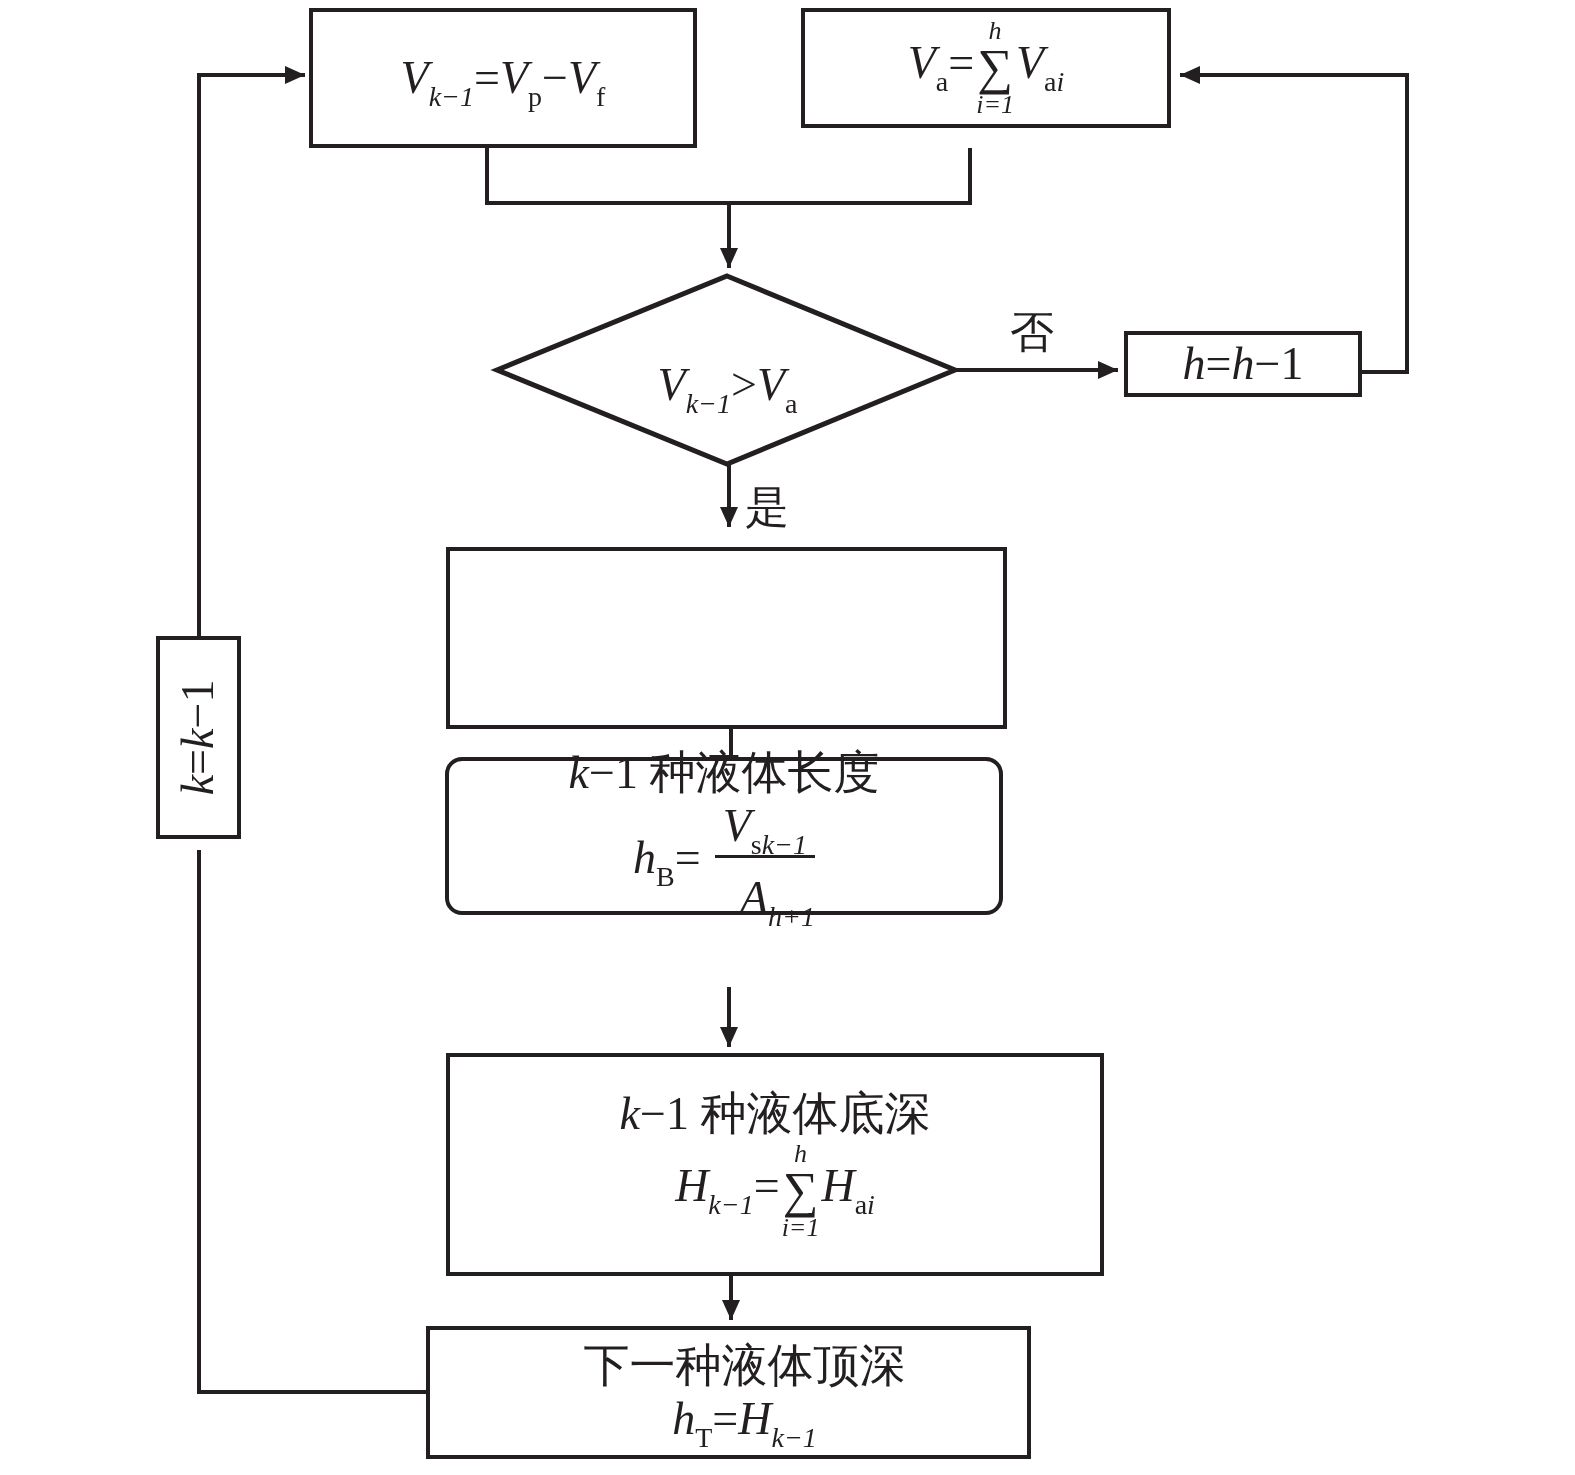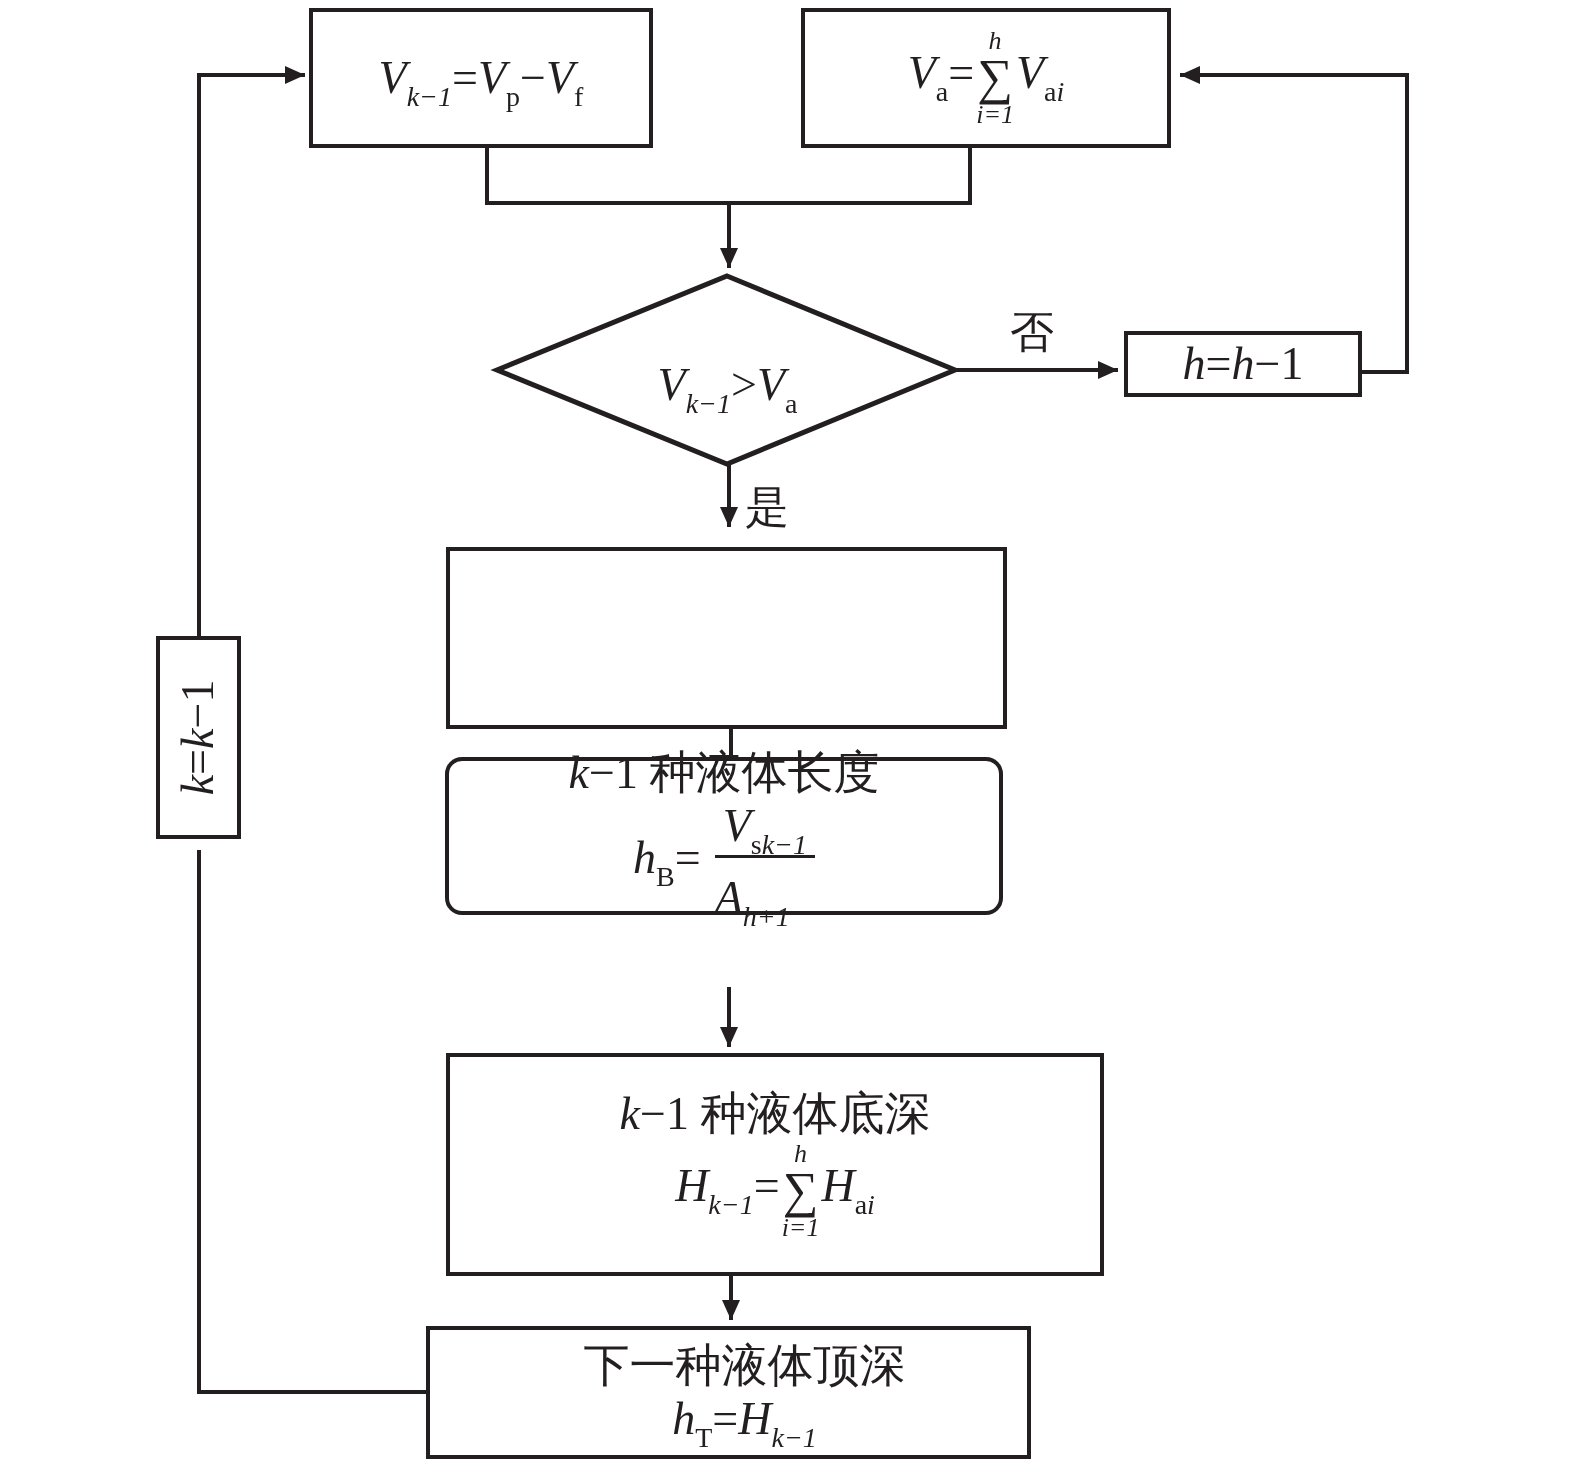--- a/index.html
+++ b/index.html
@@ -10,21 +10,21 @@
           display: flex; flex-direction: column; align-items: center; justify-content: center; text-align: center; }
   .t { font-size: 46px; line-height: 1.15; white-space: nowrap; }
   .i { font-style: italic; }
   sub, sup { font-size: 28px; line-height: 0; }
   sub { vertical-align: -0.45em; }
   .subi { font-style: italic; }
   .sum { display: inline-flex; flex-direction: column; align-items: center; vertical-align: middle; line-height: 1; margin: 0 2px; }
   .sum .lim { font-size: 26px; }
   .sum .lim.i { font-style: italic; }
   .sum .sig { font-size: 50px; line-height: 0.95; }
-  .frac { display: inline-flex; flex-direction: column; align-items: flex-start; vertical-align: middle; margin-left: 14px; }
+  .frac { display: inline-flex; flex-direction: column; align-items: flex-end; vertical-align: middle; margin-left: 14px; }
   .frac .num { padding: 0 8px 2px 8px; }
   .frac .bar { height: 3px; background: #231f20; align-self: stretch; }
   .frac .den { padding-top: 14px; }
   .label { position: absolute; font-size: 44px; font-family: "DejaVu Serif", serif; }
   .rot { position: absolute; transform: rotate(-90deg); transform-origin: center; white-space: nowrap; }
 </style>
 </head>
 <body>
 
 <svg id="diagram" width="1575" height="1475">
@@ -50,27 +50,27 @@
     <line x1="729" y1="464" x2="729" y2="527" marker-end="url(#arrB)"></line>
     <line x1="731" y1="728" x2="731" y2="778" marker-end="url(#arrB)"></line>
     <line x1="729" y1="987" x2="729" y2="1047" marker-end="url(#arrB)"></line>
     <line x1="731" y1="1275" x2="731" y2="1320" marker-end="url(#arrB)"></line>
 
     <polyline points="428,1392 199,1392 199,850"></polyline>
     <polyline points="199,636 199,75 305,75" marker-end="url(#arrB)"></polyline>
   </g>
 </svg>
 
-<div class="node" style="left:309px;top:8px;width:344px;height:140px;">
+<div class="node" style="left:309px;top:8px;width:388px;height:140px;">
   <div class="t">
     <span class="i">V</span><sub class="subi">k−1</sub><span>=</span><span class="i">V</span><sub>p</sub><span>−</span><span class="i">V</span><sub>f</sub>
   </div>
 </div>
 
-<div class="node" style="left:801px;top:8px;width:370px;height:140px;text-align:center;">
+<div class="node" style="left:801px;top:8px;width:370px;height:120px;text-align:center;">
   <div class="t">
     <span class="i">V</span><sub>a</sub><span>=</span><span class="sum">
         <span class="lim i">h</span>
         <span class="sig">∑</span>
         <span class="lim i">i=1</span>
       </span><span class="i">V</span><sub><span>a</span><span class="subi">i</span></sub>
   </div>
 </div>
 
 <div class="t" style="position:absolute;left:560px;top:359px;width:335px;text-align:center;">

